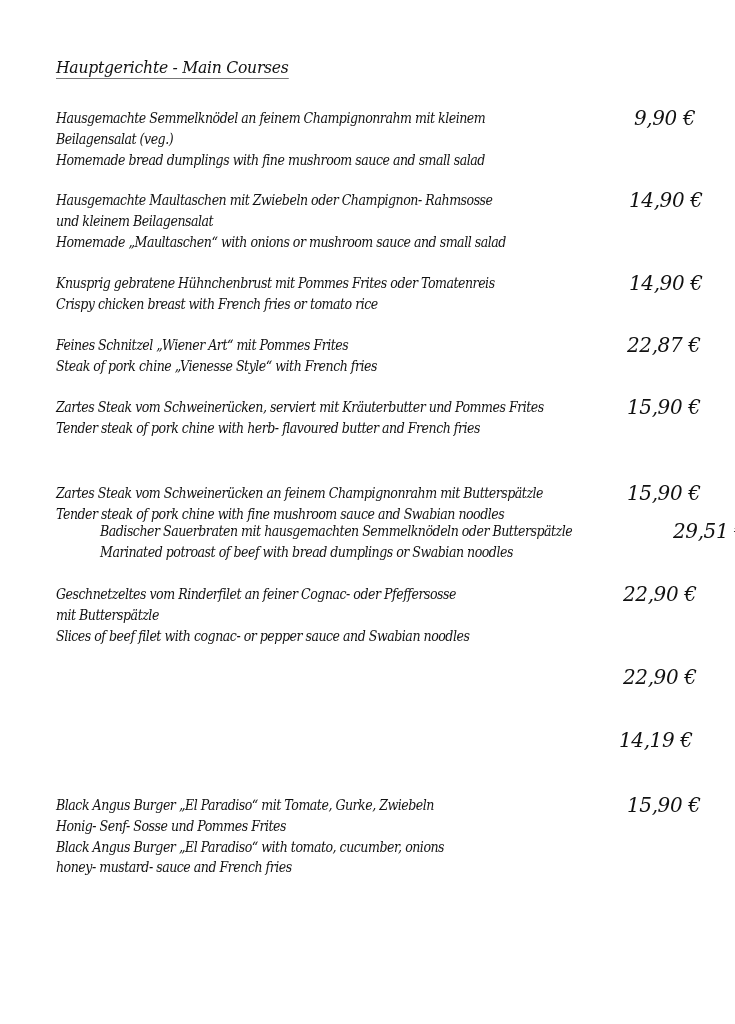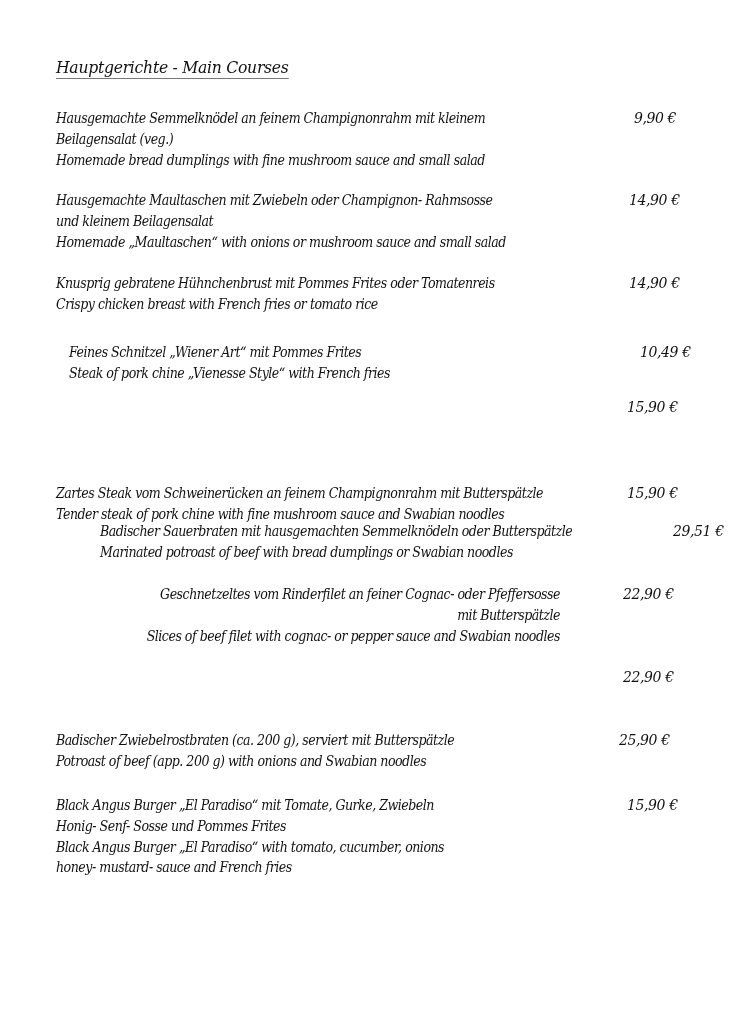--- a/index.html
+++ b/index.html
@@ -19,21 +19,21 @@
       transform: scaleX(0.92); transform-origin: left top;
     }
     .item { position: absolute; left: 56px; width: 640px; }
     .lines { width: 560px; }
     .line {
       font-size: 14px; line-height: 20.8px; white-space: nowrap;
       letter-spacing: -0.55px;
       transform: scaleX(0.9); transform-origin: left center;
     }
     .price {
-      position: absolute; top: 0; font-size: 14px; line-height: 20.8px;
+      position: absolute; top: 0; font-size: 20px; line-height: 20.8px;
       white-space: nowrap; letter-spacing: -0.4px; font-style: italic;
     }
   </style>
 </head>
 <body>
 
 <div class="page">
   <div class="title">Hauptgerichte - Main Courses</div>
   <div id="items">
       <div class="item" style="top: 108px;">
@@ -52,61 +52,61 @@
         </div>
         <div class="price" style="left: 573px;">14,90 €</div>
       </div>
       <div class="item" style="top: 273px;">
         <div class="lines">
           <div class="line">Knusprig gebratene Hühnchenbrust mit Pommes Frites oder Tomatenreis</div>
           <div class="line">Crispy chicken breast with French fries or tomato rice</div>
         </div>
         <div class="price" style="left: 573px;">14,90 €</div>
       </div>
-      <div class="item" style="top: 342px; margin-left: 13px;">
+      <div class="item" style="top: 335px;">
         <div class="lines">
           <div class="line">Feines Schnitzel „Wiener Art“ mit Pommes Frites</div>
           <div class="line">Steak of pork chine „Vienesse Style“ with French fries</div>
         </div>
-        <div class="price" style="left: 571px;">10,49 €</div>
+        <div class="price" style="left: 571px;">22,87 €</div>
       </div>
       <div class="item" style="top: 397px;">
+        <div class="lines">
+          <div class="line">Zartes Steak vom Schweinerücken, serviert mit Kräuterbutter und Pommes Frites</div>
+          <div class="line">Tender steak of pork chine with herb- flavoured butter and French fries</div>
+        </div>
         <div class="price" style="left: 571px;">15,90 €</div>
       </div>
       <div class="item" style="top: 459px; margin-top: 24px;">
         <div class="lines">
           <div class="line">Zartes Steak vom Schweinerücken an feinem Champignonrahm mit Butterspätzle</div>
           <div class="line">Tender steak of pork chine with fine mushroom sauce and Swabian noodles</div>
         </div>
         <div class="price" style="left: 571px;">15,90 €</div>
       </div>
       <div class="item" style="top: 521px; margin-left: 44px;">
         <div class="lines">
           <div class="line">Badischer Sauerbraten mit hausgemachten Semmelknödeln oder Butterspätzle</div>
           <div class="line">Marinated potroast of beef with bread dumplings or Swabian noodles</div>
         </div>
         <div class="price" style="left: 573px;">29,51 €</div>
       </div>
-      <div class="item" style="top: 584px; text-align: right;">
+      <div class="item" style="top: 584px;">
         <div class="lines">
           <div class="line">Geschnetzeltes vom Rinderfilet an feiner Cognac- oder Pfeffersosse</div>
           <div class="line">mit Butterspätzle</div>
           <div class="line">Slices of beef filet with cognac- or pepper sauce and Swabian noodles</div>
         </div>
         <div class="price" style="left: 567px;">22,90 €</div>
       </div>
       <div class="item" style="top: 667px;">
         <div class="price" style="left: 567px;">22,90 €</div>
       </div>
       <div class="item" style="top: 730px;">
-        <div class="lines">
-          <div class="line">Badischer Zwiebelrostbraten (ca. 200 g), serviert mit Butterspätzle</div>
-          <div class="line">Potroast of beef (app. 200 g) with onions and Swabian noodles</div>
-        </div>
-        <div class="price" style="left: 563px;">25,90 €</div>
+        <div class="price" style="left: 563px;">14,19 €</div>
       </div>
       <div class="item" style="top: 795px;">
         <div class="lines">
           <div class="line">Black Angus Burger „El Paradiso“ mit Tomate, Gurke, Zwiebeln</div>
           <div class="line">Honig- Senf- Sosse und Pommes Frites</div>
           <div class="line">Black Angus Burger „El Paradiso“ with tomato, cucumber, onions</div>
           <div class="line">honey- mustard- sauce and French fries</div>
         </div>
         <div class="price" style="left: 571px;">15,90 €</div>
       </div>

